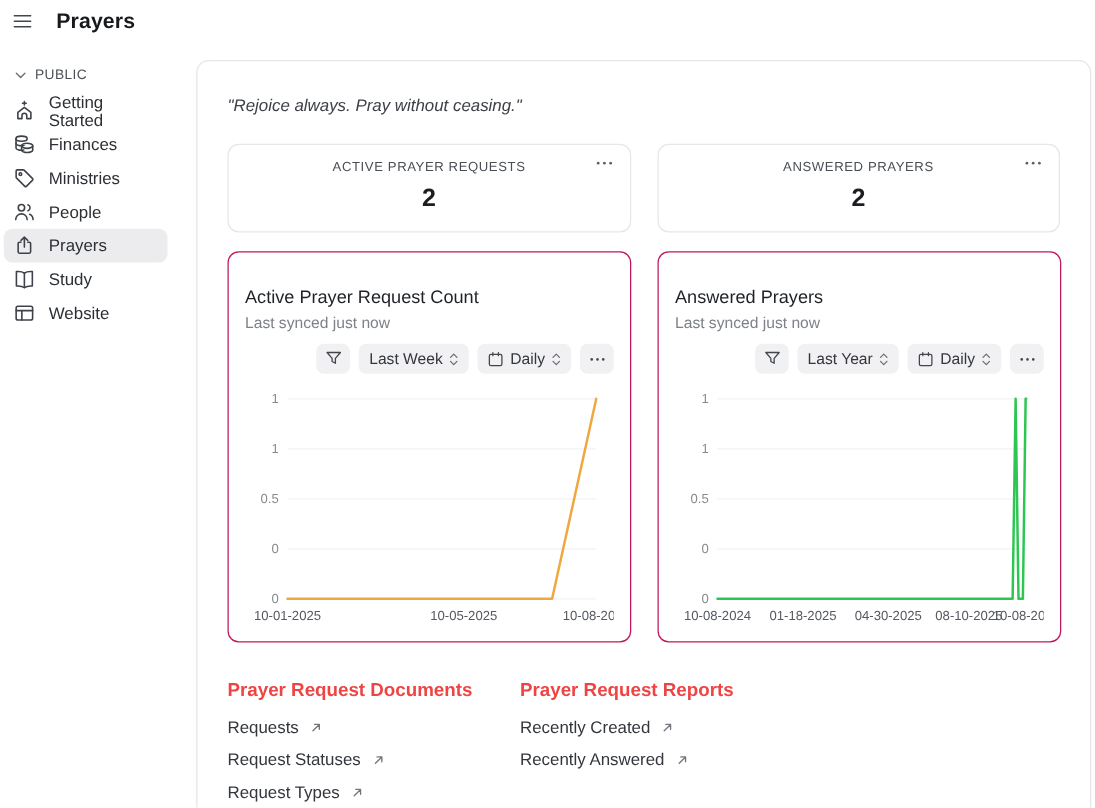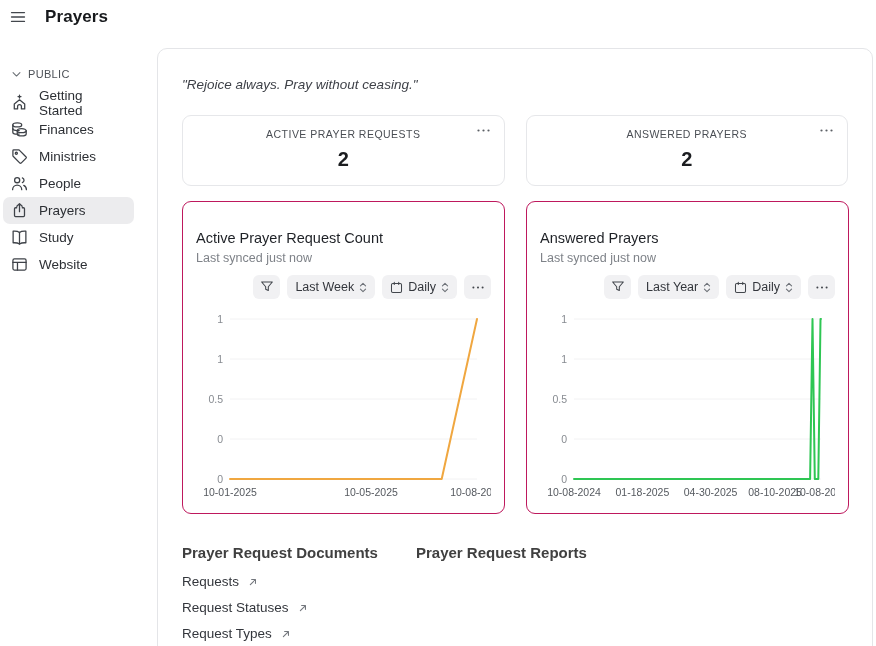--- a/index.html
+++ b/index.html
@@ -11,21 +11,21 @@
     -webkit-font-smoothing:antialiased;
   }
   svg { display:block; }
 
   
   .topbar { display:flex; align-items:center; height:34px; padding:0 10px; }
   .hamburger { width:17px; height:17px; color:#43474d; cursor:pointer; display:flex; align-items:center; }
   .page-title { font-size:17px; font-weight:700; color:#17191c; margin:0 0 0 18px; letter-spacing:.1px; }
 
   
-  .sidebar { position:absolute; left:0; top:68px; width:152px; }
+  .sidebar { position:absolute; left:0; top:54px; width:152px; }
   .section-header { display:flex; align-items:center; gap:7px; padding:0 0 9px 12px;
     font-size:11px; font-weight:500; color:#4d5157; letter-spacing:.03em; cursor:pointer; }
   .section-header .chev { color:#6b7076; }
   .nav-item { display:flex; align-items:center; gap:11px; height:27px; padding:0 8px 0 8px;
     margin:0 18px 0 3px; border-radius:7px; font-size:13.5px; color:#2c2f34; cursor:pointer; }
   .nav-item.selected { background:#ececee; }
   .nav-icon { width:17px; height:17px; color:#3e4248; flex:0 0 17px; }
 
   
   .content-card { position:absolute; left:157px; top:48px; width:716px; height:650px;
@@ -49,21 +49,21 @@
     background:#f1f1f3; border:none; border-radius:6px; font-size:12.5px; color:#33363c;
     font-family:inherit; cursor:pointer; }
   .icon-only { width:27px; justify-content:center; padding:0; color:#42464c; }
   .pill-btn .updown { color:#6c7077; }
   .pill-btn .cal { color:#42464c; }
   .chart { margin-top:8px; }
   .chart text { font-family:"Liberation Sans", sans-serif; }
 
   
   .links-row { display:grid; grid-template-columns:234px 1fr; margin-top:30px; }
-  .links-title { font-size:15px; font-weight:700; color:#404040; margin:0; }
+  .links-title { font-size:15px; font-weight:700; color:#ef4444; margin:0; }
   .links-list { list-style:none; margin:13px 0 0; padding:0; }
   .links-list li { height:26px; display:flex; align-items:flex-start; }
   .doc-link { display:inline-flex; align-items:center; gap:9px; font-size:13.5px; color:#33363c;
     text-decoration:none; cursor:pointer; }
   .doc-link .ext { color:#73777d; }
 </style>
 </head>
 <body>
 
 <div class="topbar">
@@ -334,15 +334,37 @@
                 <svg viewBox="0 0 11 11" width="10" height="10" fill="none" stroke="currentColor" stroke-width="1.2" stroke-linecap="round" stroke-linejoin="round">
                   <path d="M2.6 8.4 8.2 2.8M4 2.8h4.2V7"></path>
                 </svg>
               </span>
           </a>
         </li>
       </ul>
     </section>
     <section>
       <h3 class="links-title">Prayer Request Reports</h3>
+      <ul class="links-list">
+        <li>
+          <a class="doc-link">
+            <span>Recently Created</span>
+            <span class="ext">
+                <svg viewBox="0 0 11 11" width="10" height="10" fill="none" stroke="currentColor" stroke-width="1.2" stroke-linecap="round" stroke-linejoin="round">
+                  <path d="M2.6 8.4 8.2 2.8M4 2.8h4.2V7"></path>
+                </svg>
+              </span>
+          </a>
+        </li>
+        <li>
+          <a class="doc-link">
+            <span>Recently Answered</span>
+            <span class="ext">
+                <svg viewBox="0 0 11 11" width="10" height="10" fill="none" stroke="currentColor" stroke-width="1.2" stroke-linecap="round" stroke-linejoin="round">
+                  <path d="M2.6 8.4 8.2 2.8M4 2.8h4.2V7"></path>
+                </svg>
+              </span>
+          </a>
+        </li>
+      </ul>
     </section>
   </div>
 </main>
 
 </body></html>

